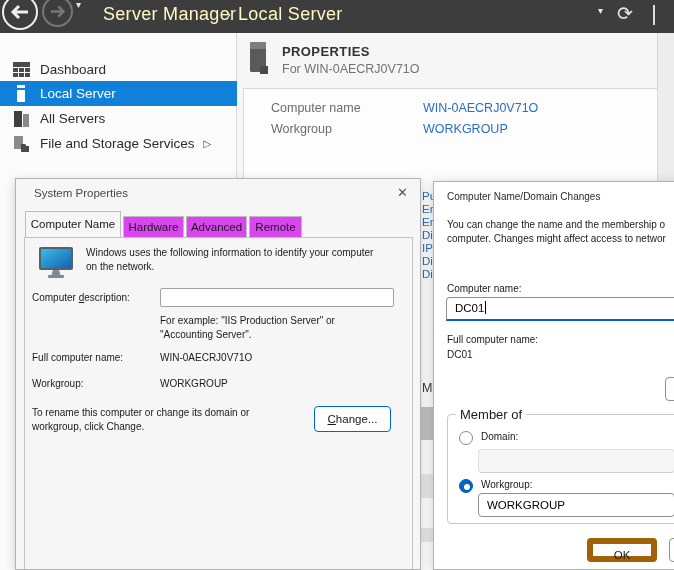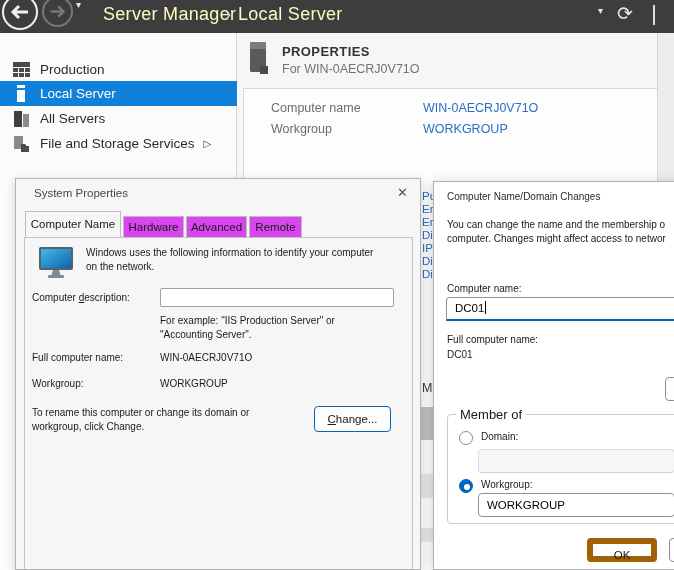--- a/index.html
+++ b/index.html
@@ -105,21 +105,21 @@
     <div class="navitem" style="top:24px;">
       <svg class="ic" viewBox="0 0 17 17">
         <rect x="0" y="1" width="17" height="5" fill="#4a4a4a"></rect>
         <rect x="0" y="7" width="5" height="4" fill="#4a4a4a"></rect>
           <rect x="6" y="7" width="5" height="4" fill="#4a4a4a"></rect>
           <rect x="12" y="7" width="5" height="4" fill="#4a4a4a"></rect>
         <rect x="0" y="12" width="5" height="4" fill="#4a4a4a"></rect>
           <rect x="6" y="12" width="5" height="4" fill="#4a4a4a"></rect>
           <rect x="12" y="12" width="5" height="4" fill="#4a4a4a"></rect>
       </svg>
-      <span class="lb">Production</span>
+      <span class="lb">Dashboard</span>
     </div>
     <div class="navitem sel" style="top:48px;">
       <svg class="ic" viewBox="0 0 17 17">
         <rect x="4" y="0" width="8" height="3" fill="#fff"></rect>
         <rect x="4" y="5" width="8" height="12" fill="#fff"></rect>
       </svg>
       <span class="lb">Local Server</span>
     </div>
     <div class="navitem" style="top:73px;">
       <svg class="ic" viewBox="0 0 17 17">

